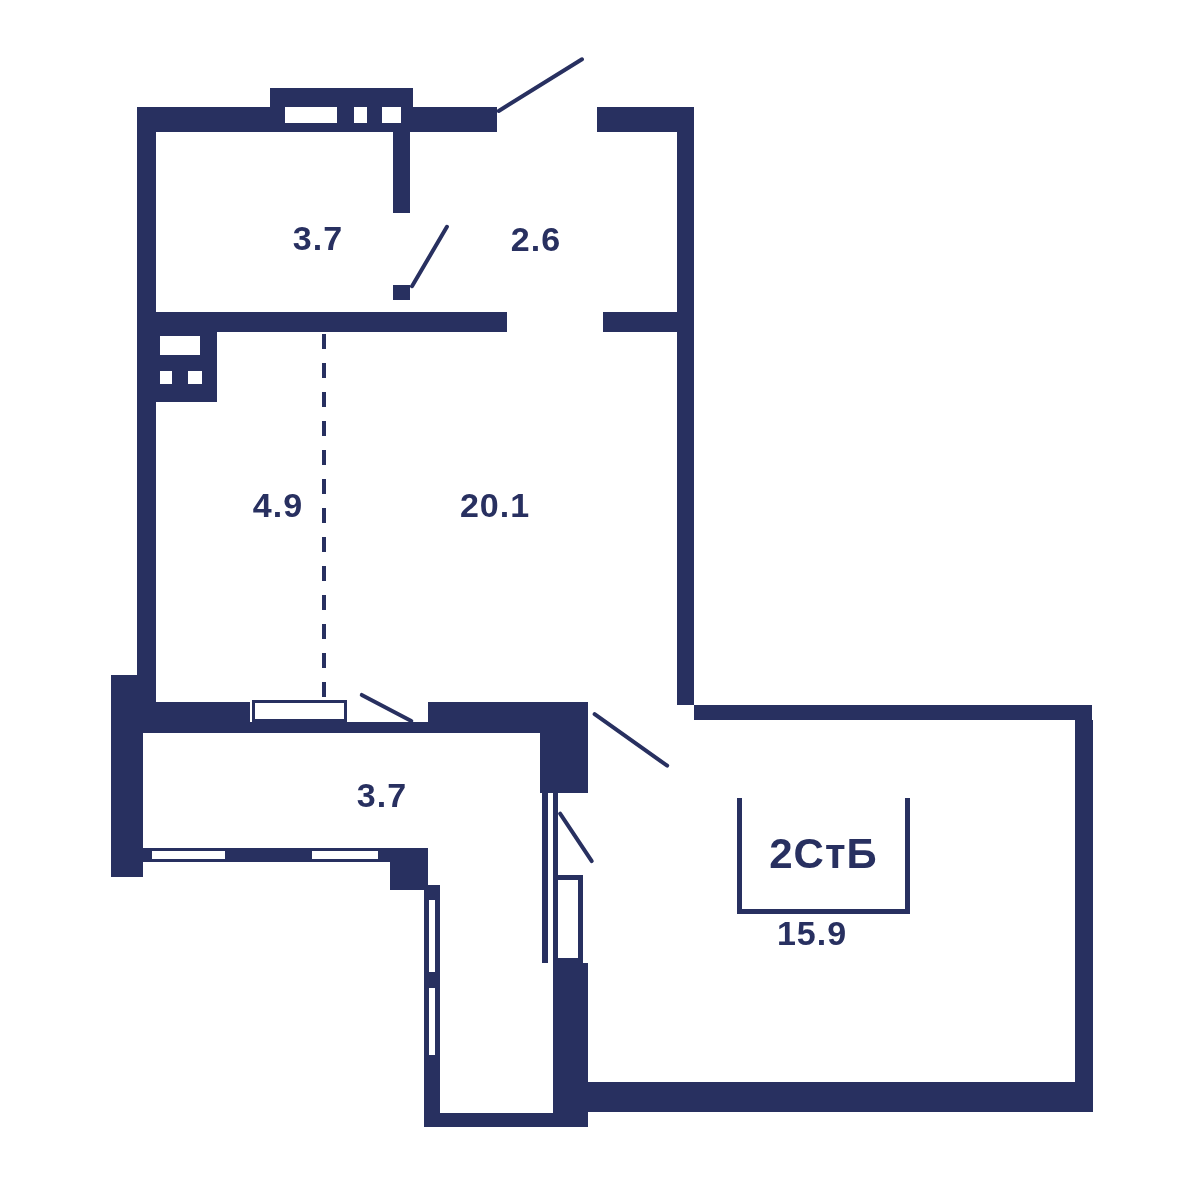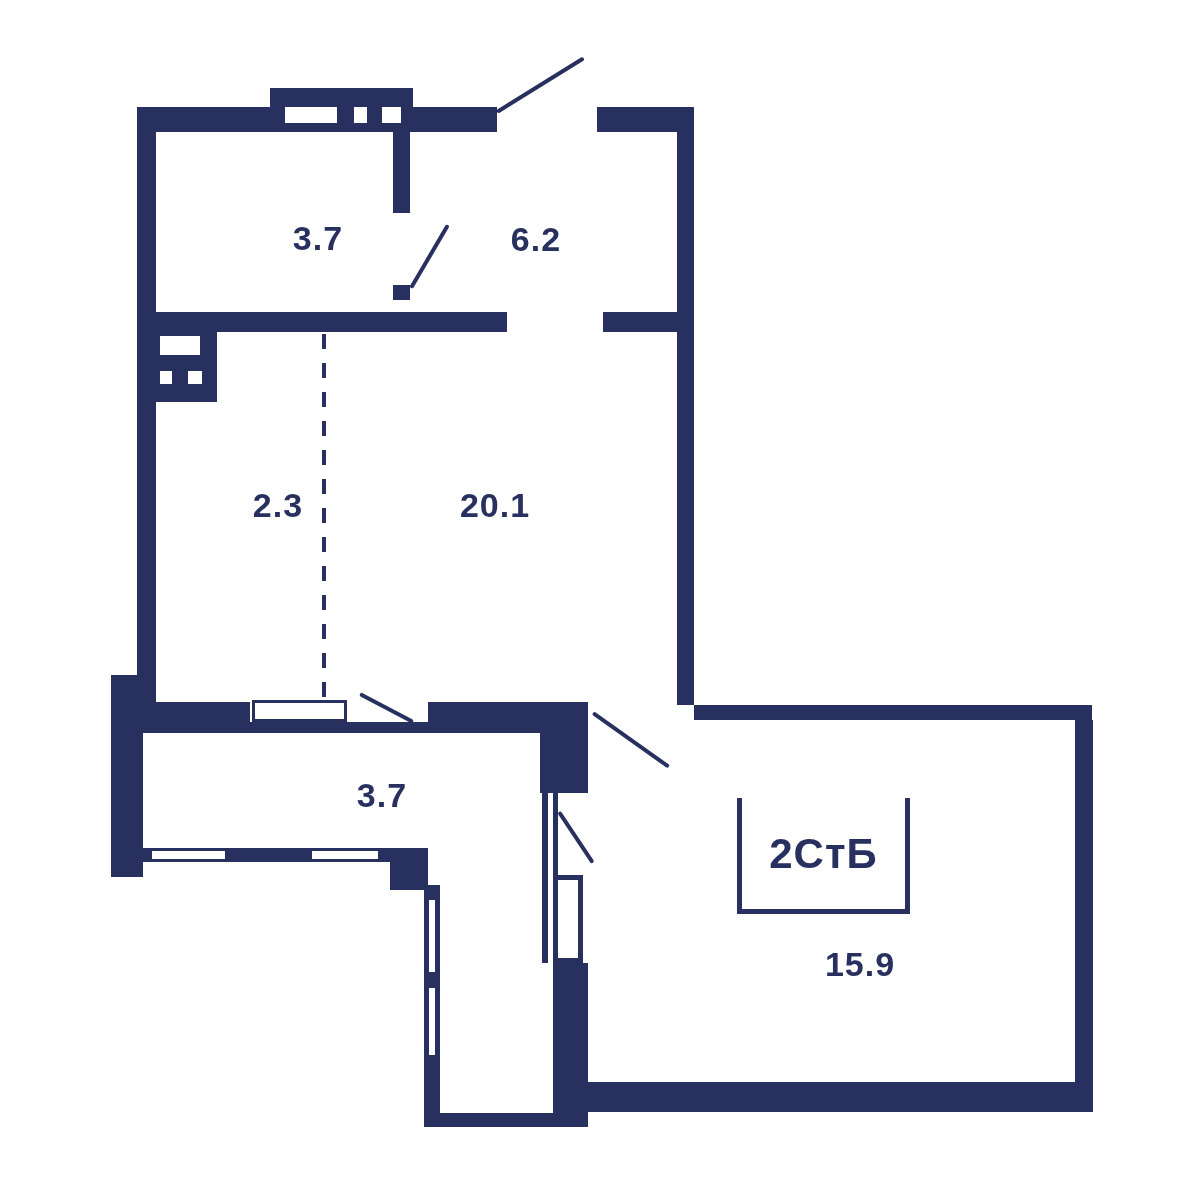--- a/index.html
+++ b/index.html
@@ -102,23 +102,23 @@
 
   <div class="diag" style="left:497px;top:110px;width:102px;transform:rotate(-31.8deg);"></div>
   <div class="diag" style="left:411px;top:286px;width:73px;transform:rotate(-59.6deg);"></div>
   <div class="diag" style="left:360px;top:692px;width:60px;transform:rotate(27.8deg);"></div>
   <div class="diag" style="left:593px;top:711px;width:93px;transform:rotate(35.4deg);"></div>
   <div class="diag" style="left:559px;top:810px;width:61px;transform:rotate(56.3deg);"></div>
 
   <div class="dash" style="left:322px;top:334px;height:368px;"></div>
 
   <div class="room-label" style="left:318px;top:238px;">3.7</div>
-  <div class="room-label" style="left:536px;top:239px;">6.2</div>
-  <div class="room-label" style="left:278px;top:505px;">2.3</div>
+  <div class="room-label" style="left:536px;top:239px;">2.6</div>
+  <div class="room-label" style="left:278px;top:505px;">4.9</div>
   <div class="room-label" style="left:495px;top:505px;">20.1</div>
   <div class="room-label" style="left:382px;top:795px;">3.7</div>
-  <div class="room-label" style="left:812px;top:964px;margin-left:48px;">15.9</div>
+  <div class="room-label" style="left:812px;top:933px;">15.9</div>
 
   <div class="info-box">
     <div class="info-cell">2СтБ</div>
   </div>
 
 </div>
 
 </body></html>

